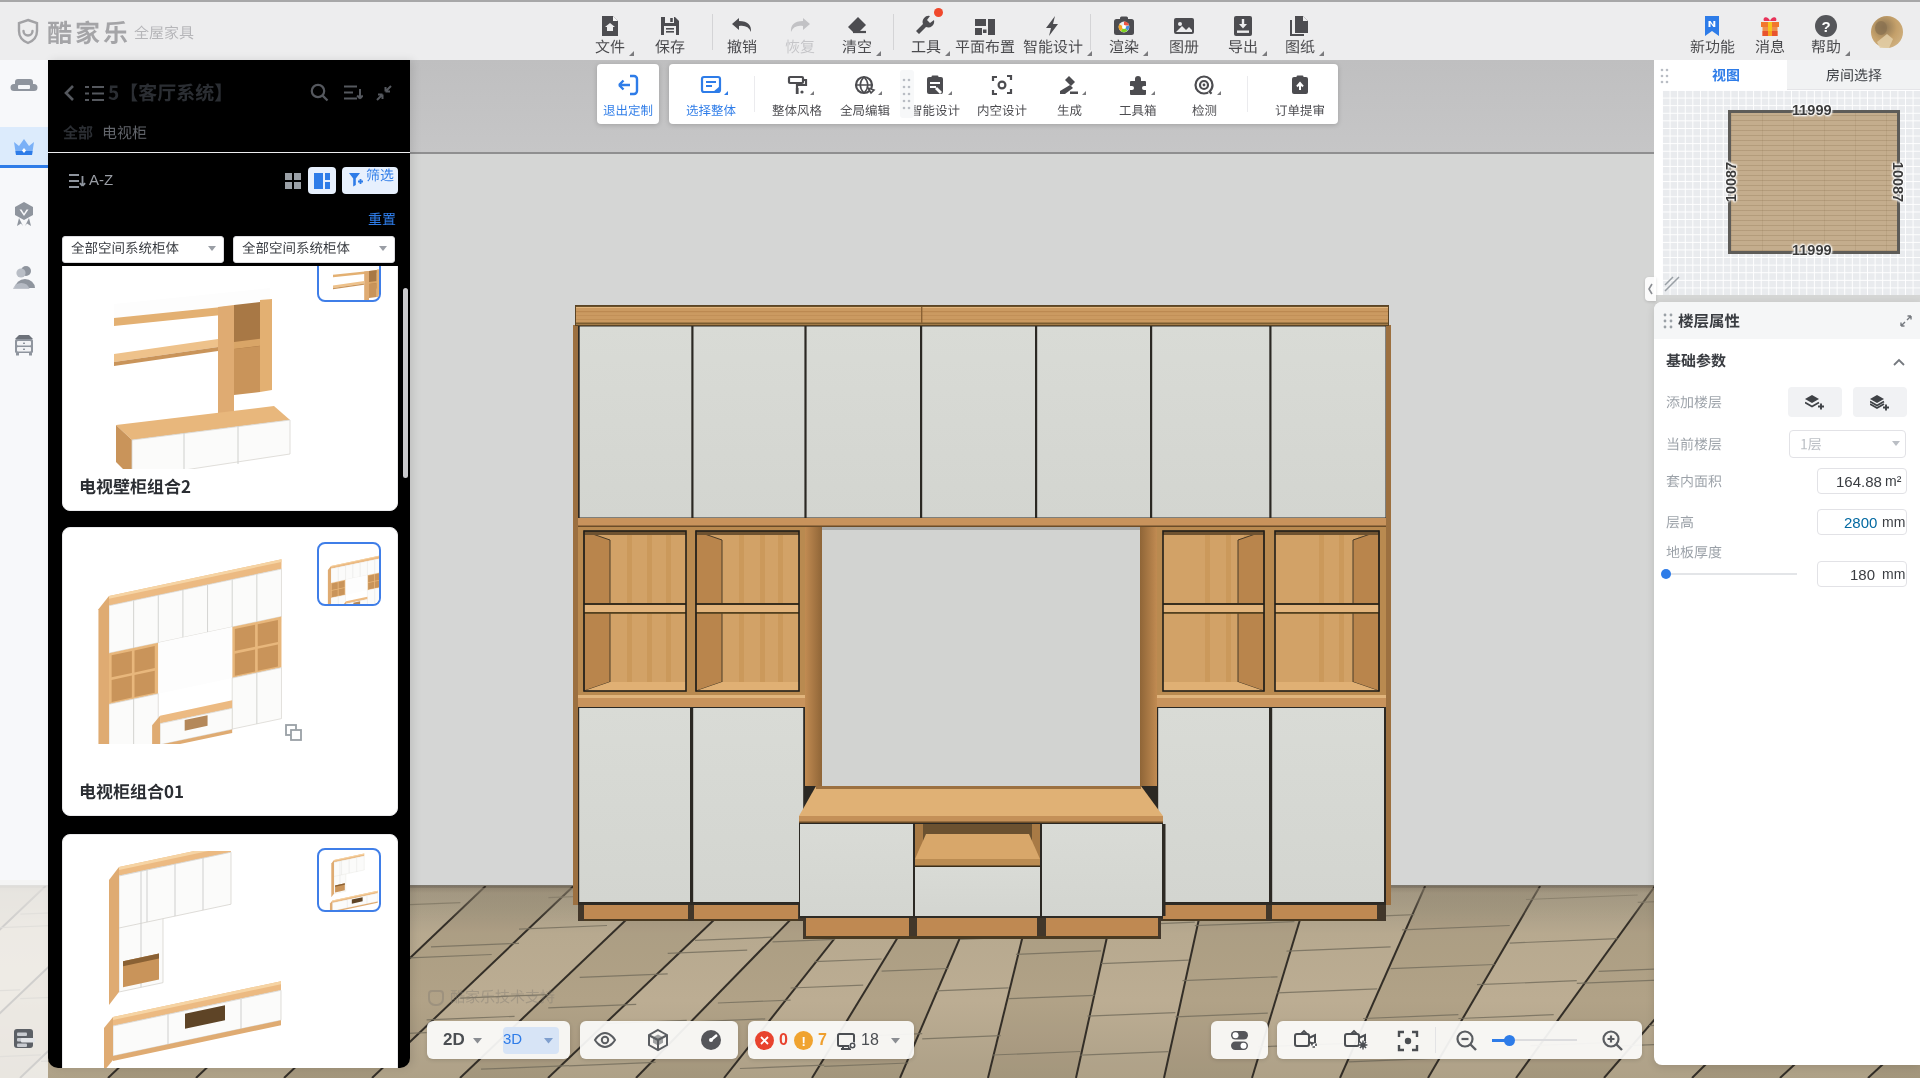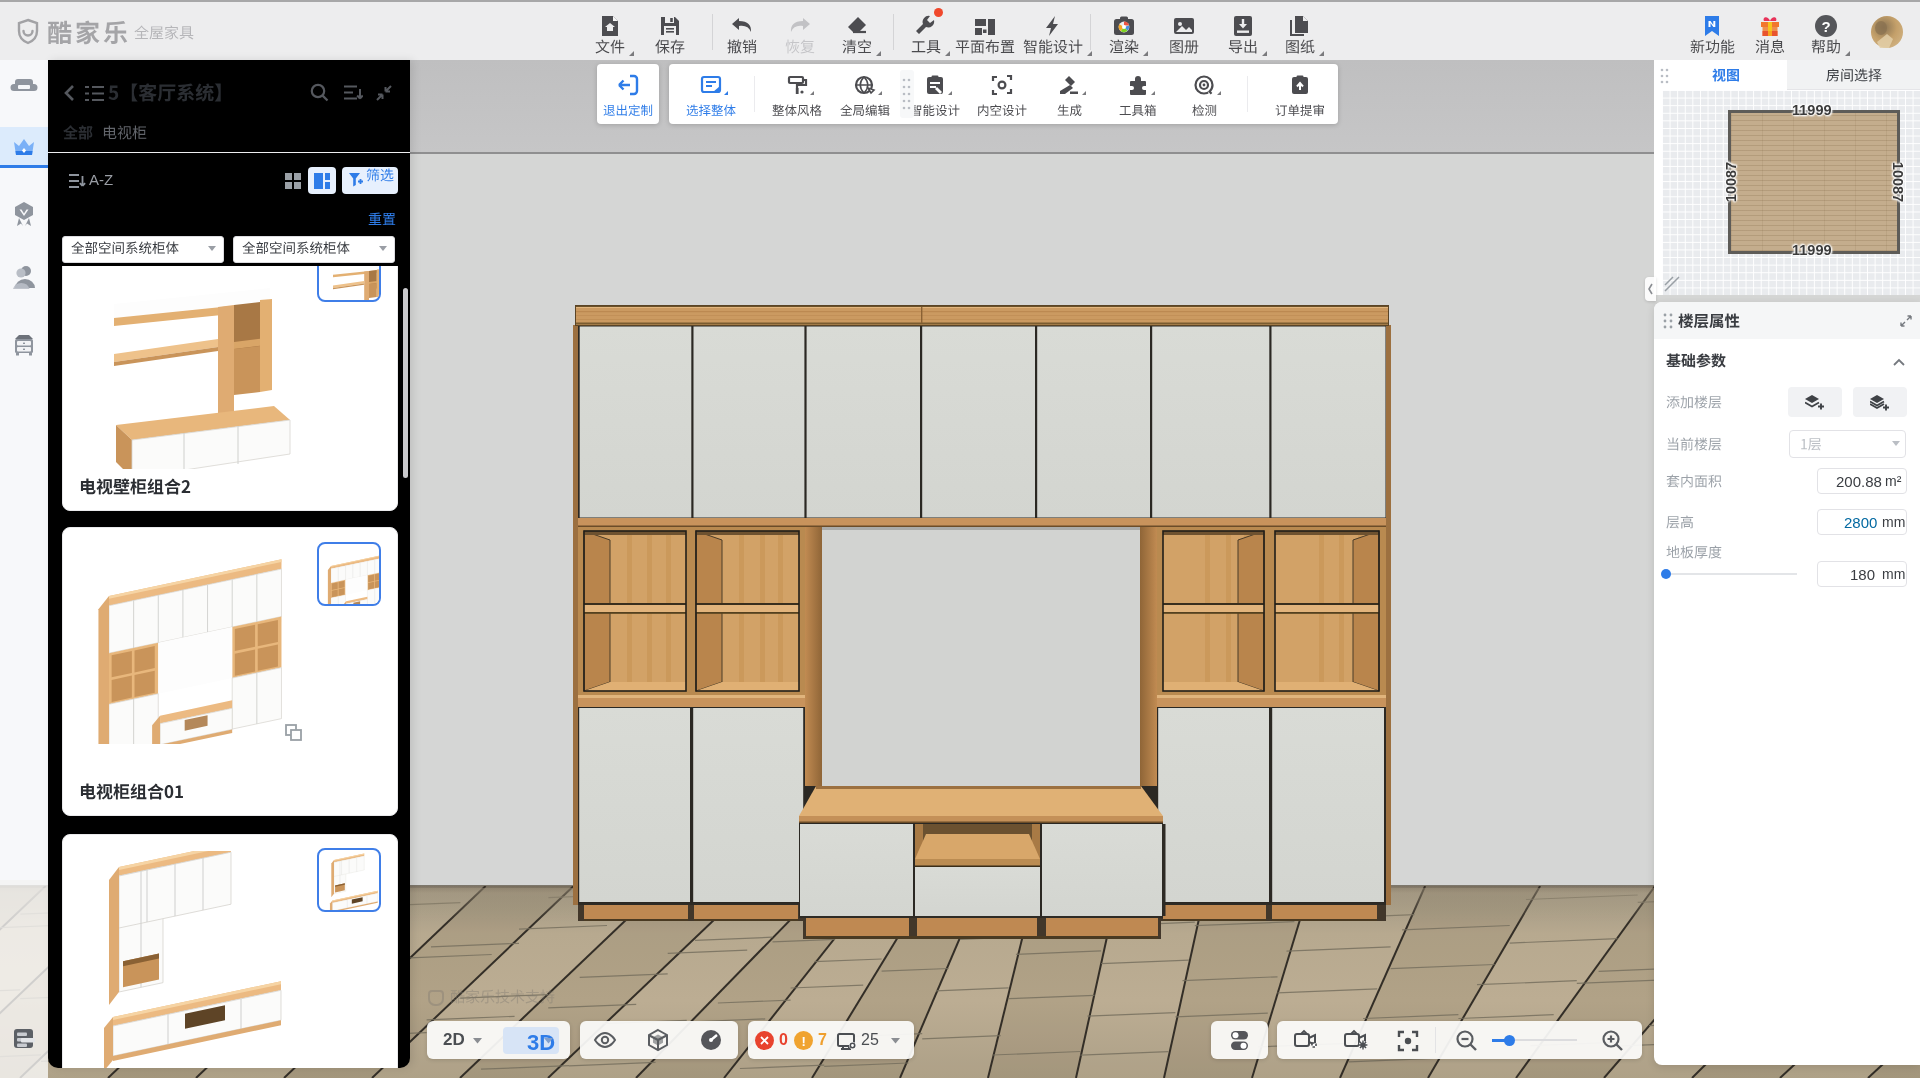--- a/index.html
+++ b/index.html
@@ -734,21 +734,21 @@
         <circle cx="9" cy="27" r="1.3" fill="#b9bdc4"></circle>
         <circle cx="9" cy="34" r="1.3" fill="#b9bdc4"></circle>
       </svg></div>
   </div>
 <div class="ab" style="left:427px;top:1021px;width:143px;height:38px;background:rgba(252,252,251,0.93);border-radius:6px;box-shadow:0 1px 4px rgba(0,0,0,0.14)">
     <div class="ab" style="left:16px;top:9px;font-size:17px;font-weight:bold;color:#4b4e52">2D</div>
     <svg class="ab" style="left:46px;top:17px" width="10" height="6">
       <path d="M0 0h9L4.5 5.5z" fill="#8a8d92"></path>
     </svg>
     <div class="ab" style="left:76px;top:6px;width:56px;height:27px;background:#d7e4f6;border-radius:4px"></div>
-    <div class="ab" style="left:100px;top:9px;font-size:22px;font-weight:bold;color:#2e7ce8">3D</div>
+    <div class="ab" style="left:76px;top:9px;font-size:15px;font-weight:normal;color:#2e7ce8">3D</div>
     <svg class="ab" style="left:117px;top:17px" width="10" height="6">
       <path d="M0 0h9L4.5 5.5z" fill="#7f9fce"></path>
     </svg>
   </div>
 <div class="ab" style="left:580px;top:1021px;width:158px;height:38px;background:rgba(252,252,251,0.93);border-radius:6px;box-shadow:0 1px 4px rgba(0,0,0,0.14)">
     <svg class="ab" style="left:13px;top:7px" width="24" height="24" viewBox="0 0 24 24">
       <path d="M2 12s4-7 10-7 10 7 10 7-4 7-10 7S2 12 2 12z" fill="none" stroke="#5a5d61" stroke-width="2"></path>
       <circle cx="12" cy="12" r="3.2" fill="none" stroke="#5a5d61" stroke-width="2"></circle>
     </svg>
     <svg class="ab" style="left:66px;top:7px" width="24" height="24" viewBox="0 0 24 24">
@@ -770,21 +770,21 @@
     <div class="ab" style="left:31px;top:10px;font-size:16px;font-weight:bold;color:#e8432e">0</div>
     <div class="ab" style="left:46px;top:10px;width:19px;height:19px;border-radius:50%;background:#f0a32f"></div>
     <div class="ab" style="left:53.5px;top:12.5px;font-size:13px;font-weight:bold;color:#fff">!</div>
     <div class="ab" style="left:70px;top:10px;font-size:16px;font-weight:bold;color:#ef9f2e">7</div>
     <svg class="ab" style="left:88px;top:9px" width="22" height="22" viewBox="0 0 22 22">
       <rect x="2" y="4" width="16" height="12" rx="1.5" fill="none" stroke="#4b4e52" stroke-width="2"></rect>
       <path d="M7 16v3M13 16v3M5 19h10" stroke="#4b4e52" stroke-width="2" fill="none"></path>
       <circle cx="16.5" cy="15.5" r="3.4" fill="#fff"></circle>
       <circle cx="16.5" cy="15.5" r="2.2" fill="none" stroke="#4b4e52" stroke-width="1.6"></circle>
     </svg>
-    <div class="ab" style="left:113px;top:10px;font-size:16px;color:#4b4e52">25</div>
+    <div class="ab" style="left:113px;top:10px;font-size:16px;color:#4b4e52">18</div>
     <svg class="ab" style="left:143px;top:17px" width="10" height="6">
       <path d="M0 0h9L4.5 5.5z" fill="#8a8d92"></path>
     </svg>
   </div>
 <div class="ab" style="left:1211px;top:1021px;width:57px;height:38px;background:rgba(252,252,251,0.93);border-radius:6px;box-shadow:0 1px 4px rgba(0,0,0,0.14)">
     <svg class="ab" style="left:16px;top:7px" width="25" height="25" viewBox="0 0 25 25">
       <rect x="4" y="3" width="17" height="8.4" rx="4.2" fill="#55565a"></rect>
       <circle cx="8.5" cy="7.2" r="3" fill="#fff"></circle>
       <rect x="4" y="13.6" width="17" height="8.4" rx="4.2" fill="#55565a"></rect>
       <circle cx="16.5" cy="17.8" r="3" fill="#fff"></circle>
@@ -1210,21 +1210,21 @@
     </div>
     <svg class="ab" style="left:238px;top:139px" width="9" height="6">
       <path d="M0 0h8L4 5z" fill="#babec4"></path>
     </svg>
     <div style="position:absolute;left:12.0px;top:172.0px;line-height:0">
       <svg class="zh" width="56" height="16.2" viewBox="0 0 56 16.2" style="overflow:visible">
         <path fill="#9ba1a8" d="M8.2 2.9C8.6 3.4 9.1 3.9 9.7 4.3H4.6C5.1 3.9 5.6 3.4 6 2.9ZM2.3 13.1C2.7 12.9 3.4 12.9 10.6 12.5C10.9 12.9 11.2 13.2 11.4 13.4L12.3 12.9C11.7 12.2 10.6 11.1 9.7 10.3L8.9 10.8C9.2 11.1 9.5 11.4 9.9 11.7L3.8 12C4.5 11.5 5.1 10.9 5.8 10.3H13.2V9.4H4.7V8.5H10.4V7.7H4.7V6.8H10.4V6H4.7V5.2H10.4V4.9C11.2 5.5 12.1 6 12.8 6.4C13 6.1 13.3 5.8 13.5 5.6C12.1 5 10.5 4 9.4 2.9H13.1V1.9H6.7C6.9 1.6 7.1 1.1 7.3 0.8L6.2 0.6C6 1 5.8 1.5 5.4 1.9H0.9V2.9H4.7C3.7 4 2.3 5 0.5 5.7C0.7 5.9 1 6.3 1.2 6.5C2.1 6.1 2.9 5.6 3.6 5.1V9.4H0.9V10.3H4.4C3.7 10.9 3.1 11.5 2.8 11.7C2.5 11.9 2.2 12.1 2 12.1C2.1 12.4 2.2 12.9 2.3 13.1Z M15.4 3V13.5H16.4V4H20.5C20.4 5.8 19.9 8.1 16.8 9.8C17 10 17.4 10.4 17.5 10.6C19.4 9.5 20.4 8.2 21 6.8C22.3 8 23.7 9.5 24.4 10.4L25.3 9.7C24.4 8.7 22.7 7.1 21.3 5.8C21.4 5.2 21.5 4.6 21.5 4H25.6V12C25.6 12.3 25.5 12.4 25.3 12.4C25 12.4 24 12.4 23 12.4C23.2 12.7 23.4 13.1 23.4 13.4C24.7 13.4 25.5 13.4 26 13.3C26.5 13.1 26.6 12.7 26.6 12.1V3H21.5V0.6H20.5V3Z M33.4 7.6H36.4V9.2H33.4ZM33.4 6.8V5.2H36.4V6.8ZM33.4 10.1H36.4V11.7H33.4ZM28.8 1.5V2.5H34.2C34.1 3.1 34 3.7 33.8 4.3H29.5V13.4H30.5V12.7H39.5V13.4H40.5V4.3H34.9L35.4 2.5H41.2V1.5ZM30.5 11.7V5.2H32.5V11.7ZM39.5 11.7H37.4V5.2H39.5Z M52.6 9.4C53.4 10.7 54.1 12.3 54.4 13.3L55.4 12.9C55.1 11.9 54.3 10.3 53.6 9.1ZM49.8 9.1C49.4 10.6 48.7 11.9 47.8 12.8C48 13 48.5 13.3 48.6 13.4C49.6 12.5 50.4 10.9 50.8 9.4ZM49.8 2.6H53.8V6.7H49.8ZM48.8 1.6V7.8H54.8V1.6ZM47.6 0.7C46.4 1.2 44.3 1.6 42.5 1.8C42.6 2.1 42.8 2.4 42.8 2.6C43.5 2.6 44.3 2.4 45.1 2.3V4.6H42.6V5.6H45C44.4 7.2 43.4 9 42.4 10C42.6 10.2 42.9 10.7 43 11C43.8 10.1 44.5 8.7 45.1 7.3V13.5H46.1V6.9C46.7 7.7 47.3 8.7 47.6 9.2L48.2 8.4C48 7.9 46.6 6.3 46.1 5.8V5.6H48.3V4.6H46.1V2.1C46.9 1.9 47.6 1.7 48.2 1.5Z"></path>
       </svg>
     </div>
     <div class="ab" style="left:163px;top:166px;width:90px;height:26px;border:1px solid #e2e2e6;border-radius:4px;background:#fff"></div>
-    <div class="ab" style="left:182px;top:171px;font-size:15px;color:#3a3d42">200.88</div>
+    <div class="ab" style="left:182px;top:171px;font-size:15px;color:#3a3d42">164.88</div>
     <div class="ab" style="left:231px;top:171px;font-size:14px;color:#3a3d42">m²</div>
     <div style="position:absolute;left:12.0px;top:213.0px;line-height:0">
       <svg class="zh" width="28" height="16.2" viewBox="0 0 28 16.2" style="overflow:visible">
         <path fill="#9ba1a8" d="M4.3 5.9V6.9H12.2V5.9ZM2.9 2.1H11.4V3.8H2.9ZM1.9 1.2V5.3C1.9 7.6 1.7 10.7 0.4 12.9C0.7 13 1.2 13.2 1.4 13.4C2.7 11.1 2.9 7.7 2.9 5.3V4.7H12.4V1.2ZM4 13.2C4.5 13 5.1 13 11.2 12.6C11.5 13 11.6 13.3 11.8 13.6L12.8 13.1C12.3 12.2 11.3 10.8 10.5 9.7L9.6 10.1C10 10.6 10.4 11.2 10.7 11.7L5.3 12.1C6.1 11.3 6.8 10.3 7.5 9.3H13.2V8.3H3.3V9.3H6.1C5.5 10.3 4.7 11.3 4.5 11.6C4.2 11.9 3.9 12.2 3.7 12.2C3.8 12.5 4 13 4 13.2Z M18 4.5H24.1V5.8H18ZM17 3.7V6.5H25.2V3.7ZM20.2 0.8 20.6 2H14.8V2.9H27.1V2H21.7C21.6 1.6 21.4 1 21.2 0.5ZM15.3 7.3V13.4H16.4V8.2H25.6V12.3C25.6 12.5 25.6 12.5 25.4 12.5C25.2 12.5 24.6 12.6 24 12.5C24.1 12.8 24.2 13.1 24.3 13.3C25.2 13.3 25.8 13.3 26.2 13.2C26.5 13.1 26.7 12.8 26.7 12.3V7.3ZM17.9 9V12.6H18.9V11.9H23.9V9ZM18.9 9.8H22.9V11.1H18.9Z"></path>
       </svg>
     </div>
     <div class="ab" style="left:163px;top:207px;width:90px;height:26px;border:1px solid #e2e2e6;border-radius:4px;background:#fff"></div>
     <div class="ab" style="left:190px;top:212px;font-size:15px;color:#0369a1">2800</div>
     <div class="ab" style="left:228px;top:212px;font-size:14px;color:#3a3d42">mm</div>
     <div style="position:absolute;left:12.0px;top:243.0px;line-height:0">

